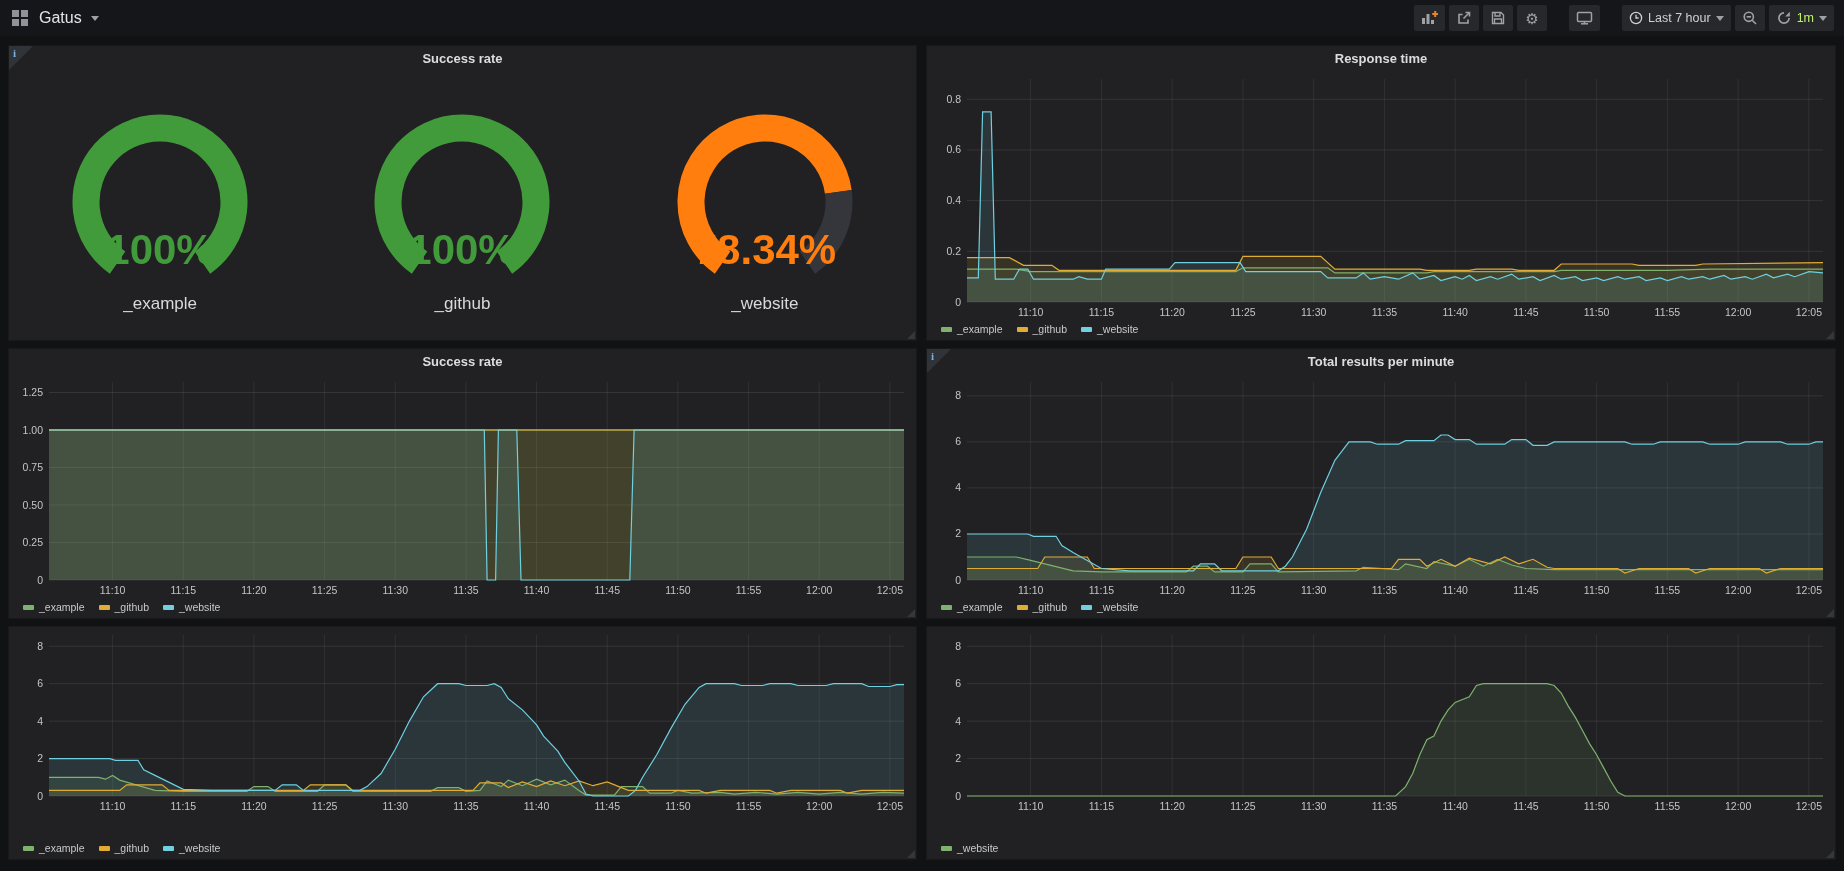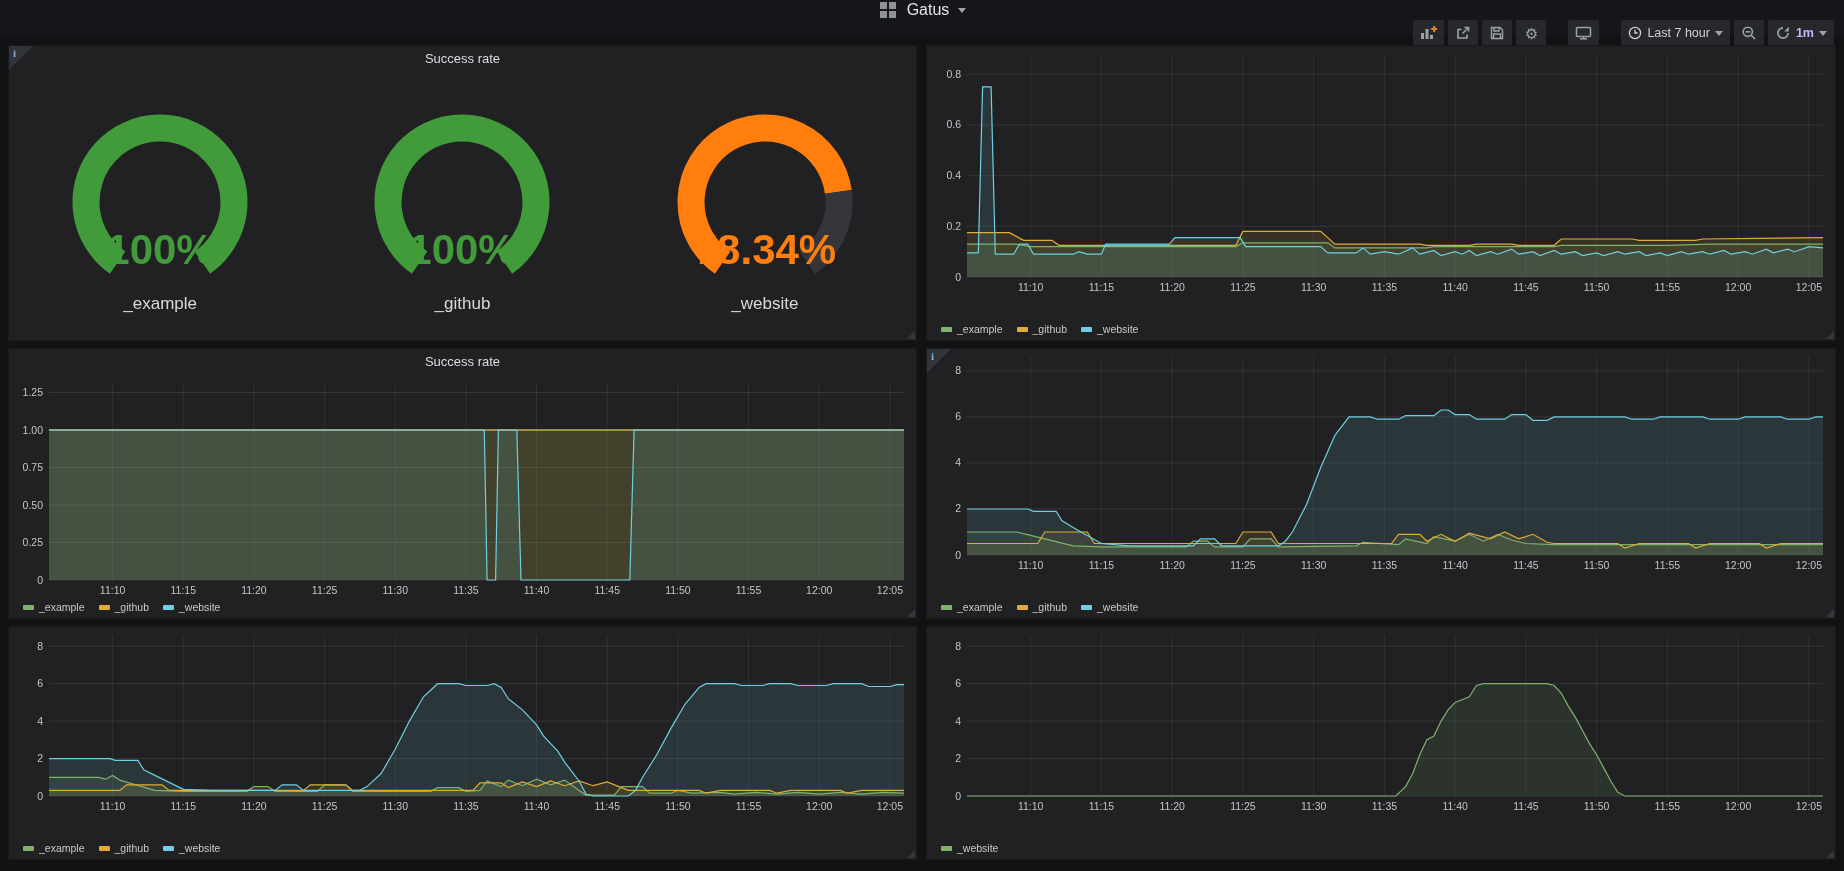--- a/index.html
+++ b/index.html
@@ -1,37 +1,37 @@
 <!DOCTYPE html>
 <html><head>
 <meta charset="utf-8">
 <style>
   * { margin:0; padding:0; box-sizing:border-box; }
   html,body { width:1844px; height:871px; background:#111214; overflow:hidden;
               font-family:"Liberation Sans", sans-serif; color:#d8d9da; }
   
-  .navbar { height:36px; background:#151619; display:flex; align-items:center; padding:0 10px;flex-direction:column; }
+  .navbar { height:36px; background:#151619; display:flex; align-items:center; padding:0 10px; }
   .brand { display:flex; align-items:center; gap:9px; cursor:pointer; }
   .brand-title { font-size:16px; font-weight:500; color:#e3e4e6; }
   .caret { width:0; height:0; border-left:4px solid transparent; border-right:4px solid transparent;
            border-top:5px solid #9ea2a6; display:inline-block; }
   .nav-right { margin-left:auto; display:flex; align-items:center; gap:4px; }
   .nav-btn { height:26px; min-width:30px; background:#26282b; border-radius:2px; display:flex;
              align-items:center; justify-content:center; gap:5px; padding:0 7px; cursor:pointer;
              color:#9ea2a6; font-size:12px; }
   .nav-gap { width:14px; }
   .time-label { color:#d0d1d3; font-size:12.5px; }
-  .interval-label { color:#c4b5fd; font-size:12.5px; font-weight:700; }
+  .interval-label { color:#bef264; font-size:12.5px; font-weight:400; }
   .gear-glyph { font-size:15px; line-height:1; }
   
   .dash { display:grid; grid-template-columns:1fr 1fr; grid-template-rows:296px 271px 234px;
           gap:7px 9px; padding:9px 8px 8px 8px; }
   .panel { background:#212124; position:relative; display:flex; flex-direction:column;
            border:1px solid #19191b; }
-  .ptitle { height:25px; line-height:25px; text-align:center; font-size:13px; font-weight:400;
+  .ptitle { height:25px; line-height:25px; text-align:center; font-size:13px; font-weight:700;
             color:#dcdde0; cursor:pointer; flex:0 0 auto; }
   .info-corner { position:absolute; top:0; left:0; width:0; height:0;
                  border-top:24px solid #303338; border-right:24px solid transparent; cursor:pointer; }
   .info-i { position:absolute; top:-23px; left:4px; font-size:11px; font-weight:700; color:#7eb0e0;
             font-family:"Liberation Serif", serif; }
   .resize-handle { position:absolute; right:1px; bottom:1px; width:0; height:0;
                    border-bottom:8px solid #35373b; border-left:8px solid transparent; cursor:nwse-resize; }
   
   .gauges { flex:1; display:flex; align-items:center; justify-content:space-around; padding-top:10px; }
   .gauge { text-align:center; width:300px; }
@@ -142,20 +142,21 @@
         <div class="gauge"><svg width="232" height="186">
             <path d="M73.56,154.62 A74,74 0 1 1 189.31,83.94" fill="none" stroke="#FF7E0E" stroke-width="27"></path>
             <path d="M189.31,83.94 A74,74 0 0 1 158.44,154.62" fill="none" stroke="#34363C" stroke-width="27"></path>
             <text x="116" y="156" text-anchor="middle" fill="#FF7E0E" font-size="42" font-weight="700">78.34%</text>
           </svg><div class="gauge-label">_website</div></div>
       </div>
     <div class="resize-handle"></div>
   </div>
 
   <div class="panel">
+    <div class="ptitle">Response time</div>
     <div class="chart">
         <svg width="908" height="249">
           <line x1="103.6694214876033" x2="103.6694214876033" y1="8" y2="231" stroke="rgba(255,255,255,0.07)"></line>
           <line x1="174.41322314049586" x2="174.41322314049586" y1="8" y2="231" stroke="rgba(255,255,255,0.07)"></line>
           <line x1="245.15702479338844" x2="245.15702479338844" y1="8" y2="231" stroke="rgba(255,255,255,0.07)"></line>
           <line x1="315.900826446281" x2="315.900826446281" y1="8" y2="231" stroke="rgba(255,255,255,0.07)"></line>
           <line x1="386.64462809917353" x2="386.64462809917353" y1="8" y2="231" stroke="rgba(255,255,255,0.07)"></line>
           <line x1="457.3884297520661" x2="457.3884297520661" y1="8" y2="231" stroke="rgba(255,255,255,0.07)"></line>
           <line x1="528.1322314049587" x2="528.1322314049587" y1="8" y2="231" stroke="rgba(255,255,255,0.07)"></line>
           <line x1="598.8760330578513" x2="598.8760330578513" y1="8" y2="231" stroke="rgba(255,255,255,0.07)"></line>
@@ -272,20 +273,21 @@
           <span class="legend-name">_website</span>
         </div>
       </div>
     <div class="resize-handle"></div>
   </div>
 
   <div class="panel">
     <div class="info-corner">
         <span class="info-i">i</span>
       </div>
+    <div class="ptitle">Total results per minute</div>
     <div class="chart">
         <svg width="908" height="224">
           <line x1="103.6694214876033" x2="103.6694214876033" y1="8" y2="206" stroke="rgba(255,255,255,0.07)"></line>
           <line x1="174.41322314049586" x2="174.41322314049586" y1="8" y2="206" stroke="rgba(255,255,255,0.07)"></line>
           <line x1="245.15702479338844" x2="245.15702479338844" y1="8" y2="206" stroke="rgba(255,255,255,0.07)"></line>
           <line x1="315.900826446281" x2="315.900826446281" y1="8" y2="206" stroke="rgba(255,255,255,0.07)"></line>
           <line x1="386.64462809917353" x2="386.64462809917353" y1="8" y2="206" stroke="rgba(255,255,255,0.07)"></line>
           <line x1="457.3884297520661" x2="457.3884297520661" y1="8" y2="206" stroke="rgba(255,255,255,0.07)"></line>
           <line x1="528.1322314049587" x2="528.1322314049587" y1="8" y2="206" stroke="rgba(255,255,255,0.07)"></line>
           <line x1="598.8760330578513" x2="598.8760330578513" y1="8" y2="206" stroke="rgba(255,255,255,0.07)"></line>

